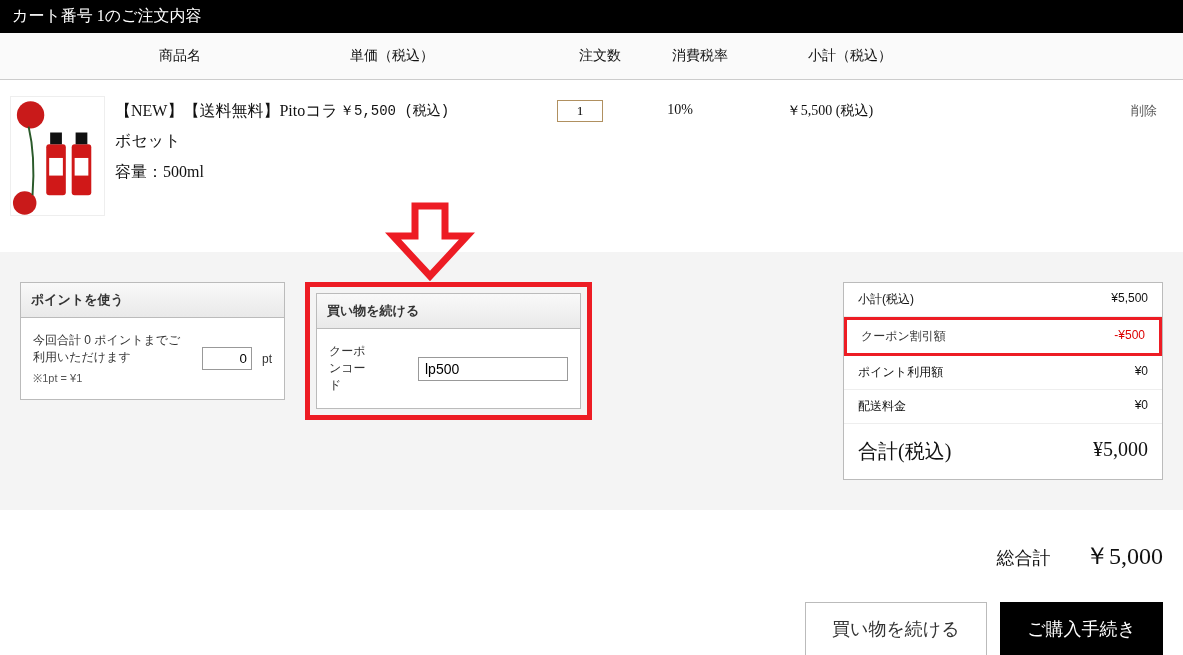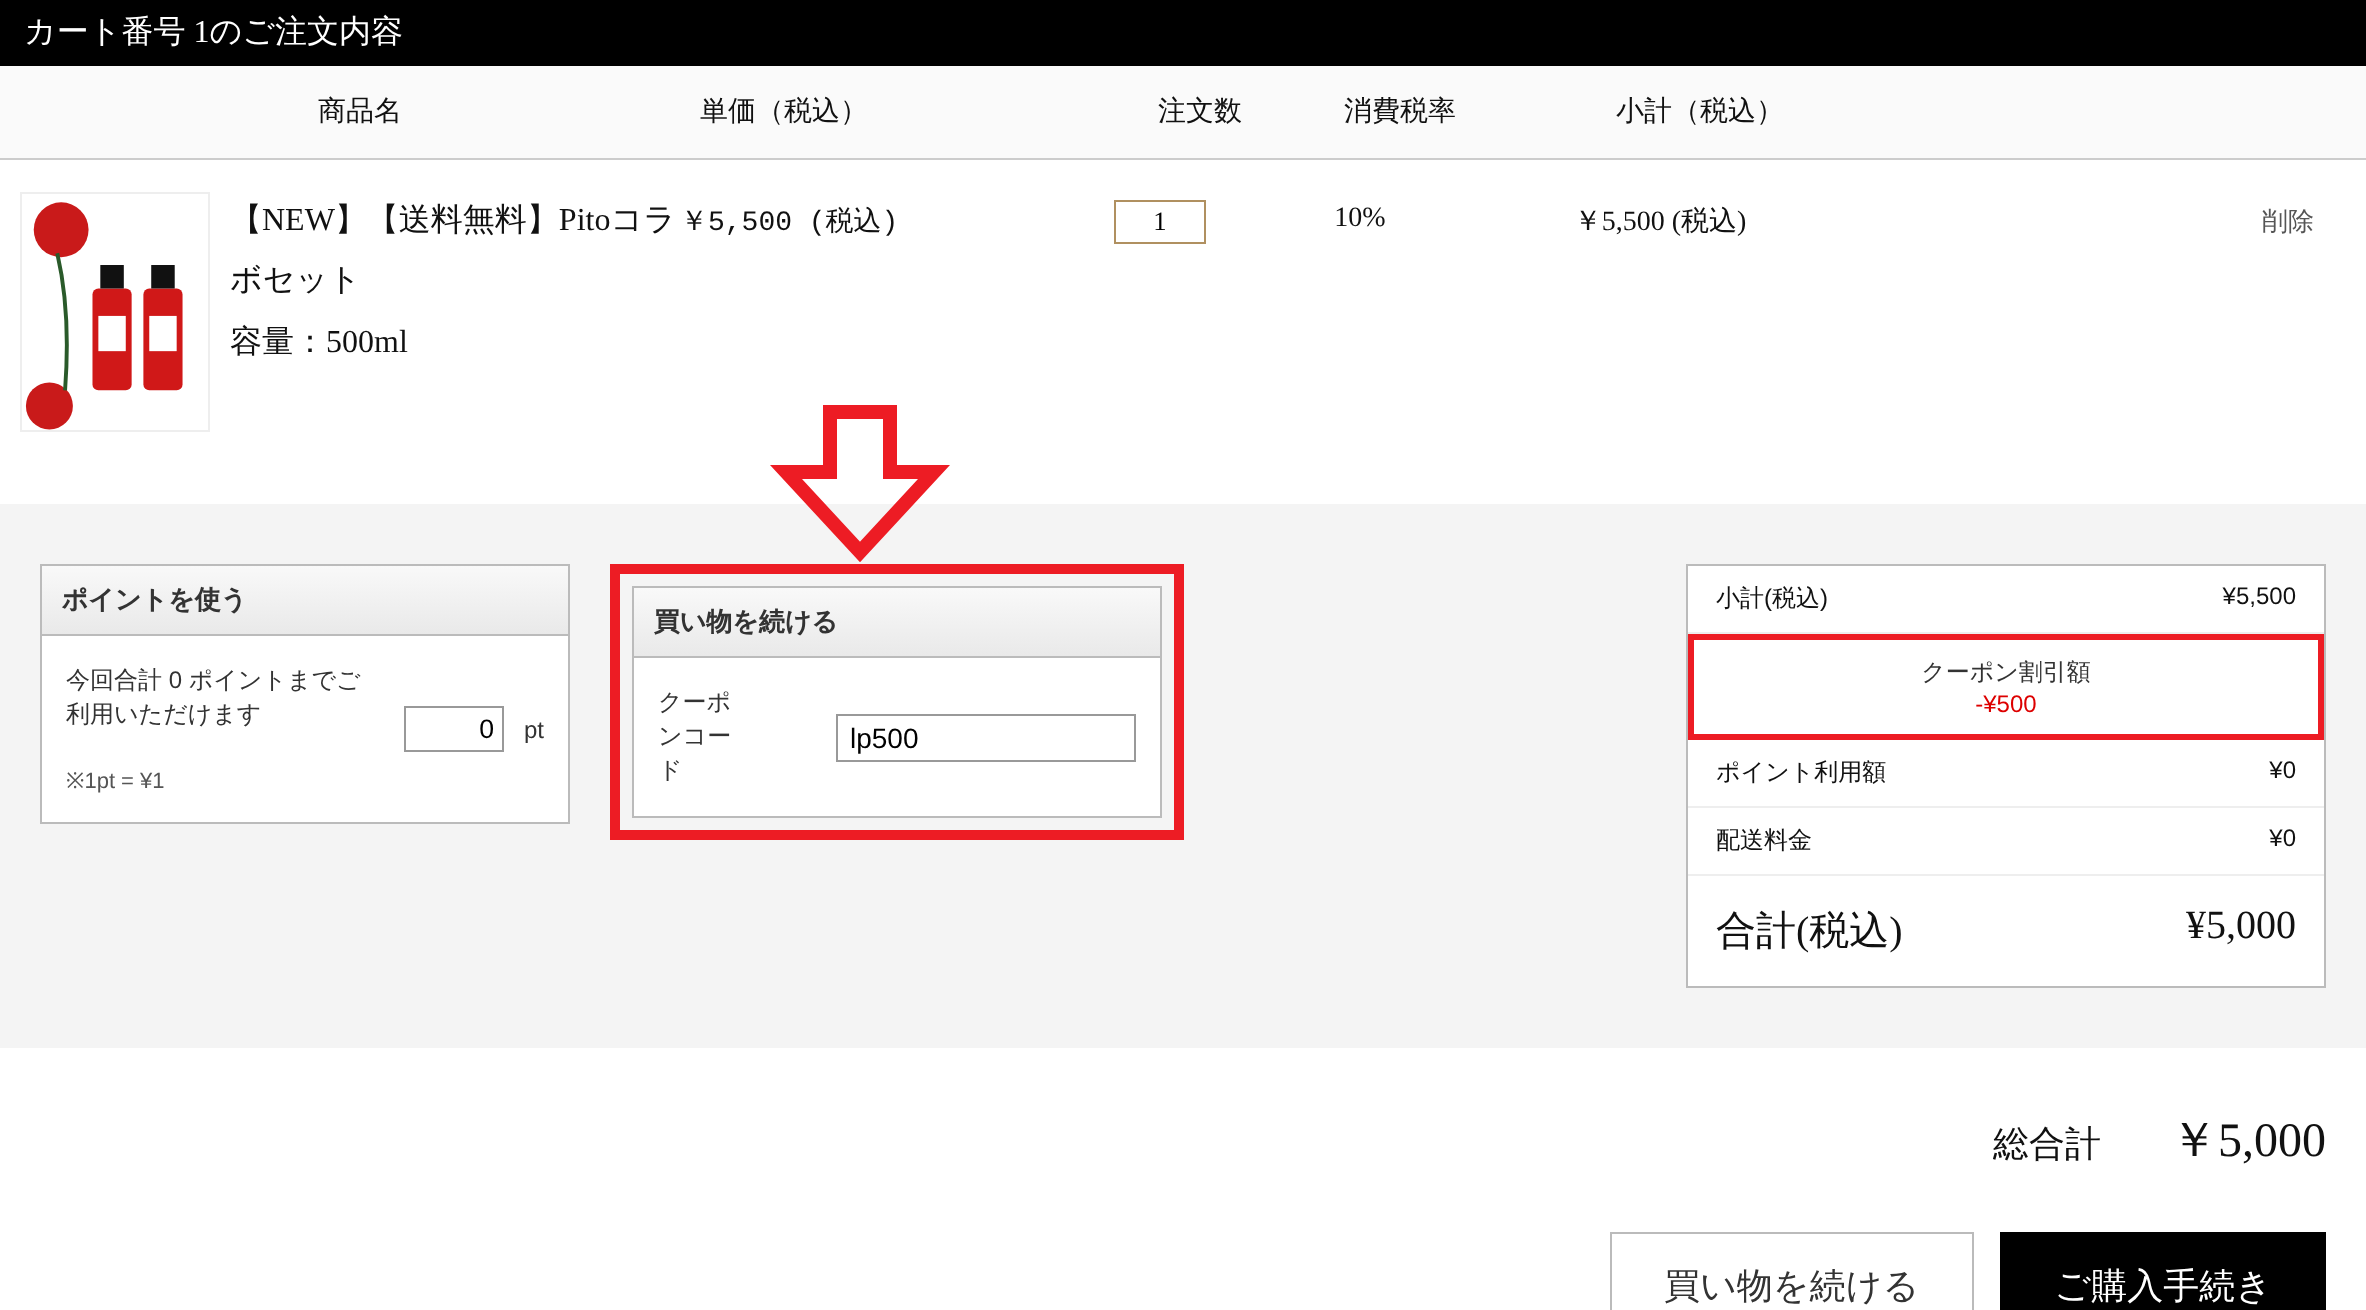--- a/index.html
+++ b/index.html
@@ -21,32 +21,32 @@
 .lower { background: #f4f4f4; padding: 30px 20px; margin-top: 20px; display: flex; gap: 20px; align-items: flex-start; position: relative; }
 .panel { background: #fff; border: 1px solid #bbb; width: 265px; }
 .panel-title { background: linear-gradient(#f9f9f9,#e9e9e9); border-bottom: 1px solid #bbb; padding: 8px 10px; font-size: 13px; font-family: sans-serif; font-weight: bold; color: #333; }
 .panel-body { padding: 14px 12px; font-size: 12px; font-family: sans-serif; color: #333; min-height: 70px; }
 .panel-body .row { display: flex; align-items: center; gap: 10px; }
 .pt-input { width: 50px; text-align: right; border: 1px solid #999; padding: 3px 4px; font-family: inherit; }
 .coupon-input { width: 150px; border: 1px solid #999; padding: 3px 6px; font-family: inherit; font-size: 14px; margin-left: 32px; }
 .coupon-highlight { border: 5px solid #ed1c24; padding: 6px; }
 .coupon-wrap { position: relative; }
 .arrow { position: absolute; top: -80px; left: 80px; }
-.summary { background: #fff; border: 1px solid #bbb; width: 320px; margin-left: auto; font-family: sans-serif; font-size: 12px; text-align: center; }
+.summary { background: #fff; border: 1px solid #bbb; width: 320px; margin-left: auto; font-family: sans-serif; font-size: 12px; }
 .summary-row { display: flex; justify-content: space-between; padding: 8px 14px; border-bottom: 1px solid #eee; }
-.summary-row.hl { border: 3px solid #ed1c24; color: #d00; flex-direction: column; }
+.summary-row.hl { border: 3px solid #ed1c24; color: #d00; }
 .summary-row.hl .s-label { color: #333; }
 .summary-row.total { font-family: "Hiragino Mincho ProN", serif; font-size: 20px; border-bottom: none; padding: 14px; }
 .grand { text-align: right; padding: 30px 20px 10px; font-size: 18px; }
 .grand .g-val { font-size: 24px; margin-left: 30px; }
 .buttons { text-align: right; padding: 20px; }
 .btn { display: inline-block; padding: 14px 26px; font-size: 18px; font-family: inherit; cursor: pointer; margin-left: 10px; }
 .btn-cont { background: #fff; border: 1px solid #bbb; color: #333; }
 .btn-buy { background: #000; color: #fff; border: 1px solid #000; }
-.note { font-size: 11px; color: #555; margin-top: 16px; }
+.note { font-size: 11px; color: #555; margin-top: 4px; }
 </style>
 </head>
 <body>
 
 <div class="cart-header">カート番号 1のご注文内容</div>
 
 <div class="table-head">
   <div class="col-name">商品名</div>
   <div class="col-price">単価（税込）</div>
   <div class="col-qty">注文数</div>

